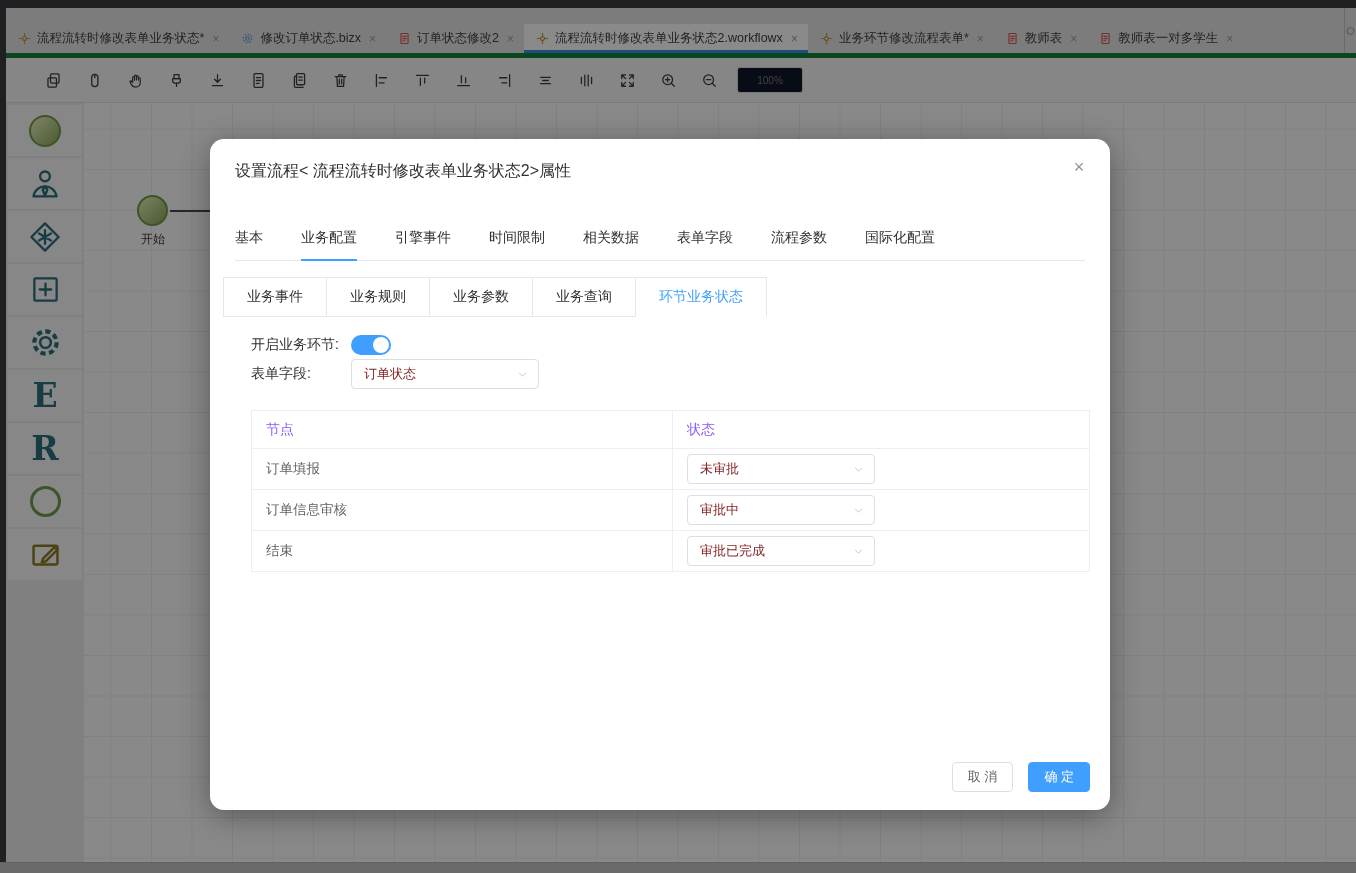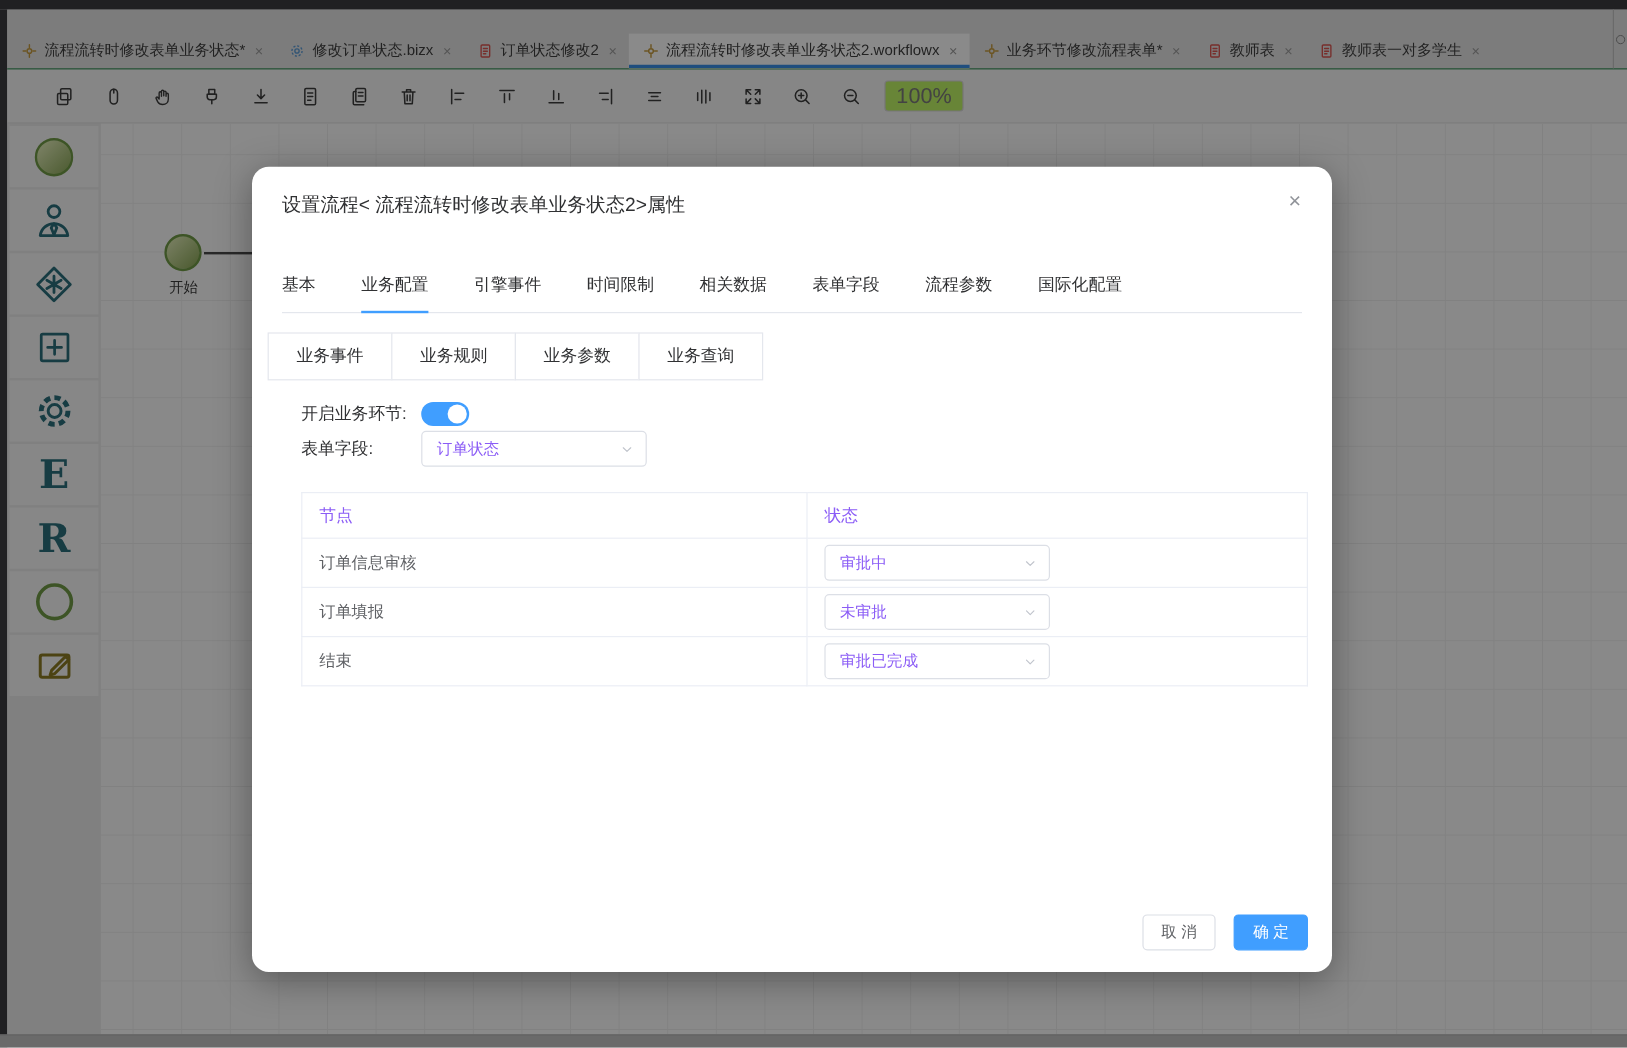--- a/index.html
+++ b/index.html
@@ -7,36 +7,36 @@
     font-family:"Liberation Sans","DejaVu Sans",sans-serif; }
   .app { position:relative; width:1356px; height:873px; background:#e4e4e4; overflow:hidden; }
 
   
   .topstrip { position:absolute; left:0; top:0; width:1356px; height:8px; background:#3b3b3e; }
   .leftstrip { position:absolute; left:0; top:8px; width:6px; height:865px; background:#3b3b3e; }
   .statusbar { position:absolute; left:0; top:862px; width:1356px; height:11px; background:#c2c2c2; border-top:1px solid #b3b3b3; }
 
   
   .tabbar { position:absolute; left:6px; top:8px; width:1350px; height:50px; background:#e2e2e2;
-    border-bottom:1px solid #15803d; display:flex; align-items:flex-end; }
+    border-bottom:5px solid #15803d; display:flex; align-items:flex-end; }
   .tabbar-right { margin-left:auto; align-self:stretch; display:flex; align-items:center;
     border-left:1px solid #c2c2c2; width:12px; color:#8a8a8a; overflow:hidden; }
   .doc-tab { height:29px; display:flex; align-items:center; gap:6px; padding:0 10px 0 12px;
     font-size:12.5px; color:#3f3f3f; cursor:pointer; white-space:nowrap; }
   .doc-tab.active { background:#fbfbfb; box-shadow:inset 0 -3px 0 #3a8ee6; }
   .doc-tab .x { color:#9a9a9a; font-size:12px; margin-left:2px; }
   .doc-tab svg { flex:0 0 auto; }
 
   
   .toolbar { position:absolute; left:6px; top:58px; width:1350px; height:45px; background:#f4f4f4;
     border-bottom:1px solid #dedede; display:flex; align-items:center; padding-left:32px; gap:10px; }
   .tb-btn { width:31px; height:31px; display:flex; align-items:center; justify-content:center;
     color:#3c3c3c; border-radius:3px; cursor:pointer; }
-  .zoom-box { width:66px; height:26px; margin-left:2px; background:#bef264; border:1px solid #d6d6d6;
-    border-radius:3px; color:#7a7a7a; font-size:18px; display:flex; align-items:center; justify-content:center; }
+  .zoom-box { width:66px; height:26px; margin-left:2px; background:#0f172a; border:1px solid #d6d6d6;
+    border-radius:3px; color:#7a7a7a; font-size:10px; display:flex; align-items:center; justify-content:center; }
 
   
   .sidebar { position:absolute; left:6px; top:103px; width:78px; height:759px; background:#e9e9e9;
     display:flex; flex-direction:column; padding-top:1px; }
   .pal-item { width:74px; height:51px; margin:1px auto; background:#f6f6f6; display:flex;
     align-items:center; justify-content:center; cursor:pointer; }
   .pal-letter { font-family:"DejaVu Serif","Liberation Serif",serif; font-weight:bold;
     font-size:33px; color:#2a6e7a; line-height:1; }
   .node-circle-start { width:32px; height:32px; border-radius:50%; border:2px solid #6f9a45;
     background:linear-gradient(135deg,#d5e2ab 20%,#93ad62 90%); }
@@ -70,21 +70,21 @@
   .sub-tab { height:40px; padding:0 23px; border:1px solid #e4e7ed; background:#fff; margin-left:-1px;
     display:flex; align-items:center; font-size:14px; color:#303133; cursor:pointer; }
   .sub-tab:first-child { margin-left:0; }
   .sub-tab.active { color:#409eff; border-bottom-color:#fff; }
 
   .form-row { position:absolute; left:41px; display:flex; align-items:center; }
   .form-label { width:100px; font-size:14px; color:#303133; }
   .toggle { width:40px; height:20px; border-radius:10px; background:#409eff; position:relative; cursor:pointer; }
   .toggle .knob { position:absolute; right:2px; top:2px; width:16px; height:16px; border-radius:50%; background:#fff; }
   .select { width:188px; height:30px; border:1px solid #dcdfe6; border-radius:4px; background:#fff;
-    display:flex; align-items:center; padding:0 10px 0 12px; font-size:13px; color:#8b5cf6; cursor:pointer;justify-content:flex-end; }
+    display:flex; align-items:center; padding:0 10px 0 12px; font-size:13px; color:#7f1d1d; cursor:pointer;justify-content:flex-end; }
   .select .val { flex:1; white-space:nowrap; overflow:hidden; }
   .select svg { color:#c0c4cc; flex:0 0 auto; }
 
   .tbl { position:absolute; left:41px; top:271px; width:839px; border-collapse:collapse; table-layout:fixed; }
   .tbl th, .tbl td { border:1px solid #ebeef5; text-align:left; padding:0 0 0 14px; }
   .tbl th { height:38px; font-size:14px; font-weight:normal; color:#8b5cf6; }
   .tbl td { height:41px; font-size:13.5px; color:#606266; }
   .tbl col.c1 { width:421px; }
 
   .dlg-footer { position:absolute; right:20px; bottom:18px; display:flex; gap:15px; }
@@ -333,20 +333,21 @@
       <span class="dlg-tab">表单字段</span>
       <span class="dlg-tab">流程参数</span>
       <span class="dlg-tab">国际化配置</span>
     </div>
 
     <div class="sub-tabs">
       <div class="sub-tab">业务事件</div>
       <div class="sub-tab">业务规则</div>
       <div class="sub-tab">业务参数</div>
       <div class="sub-tab">业务查询</div>
+      <div class="sub-tab active">环节业务状态</div>
     </div>
 
     <div class="form-row" style="top:196px;">
       <span class="form-label">开启业务环节:</span>
       <div class="toggle">
           <div class="knob"></div>
         </div>
     </div>
 
     <div class="form-row" style="top:220px;">
@@ -363,35 +364,35 @@
       <colgroup>
           <col class="c1">
           <col>
         </colgroup>
       <tbody>
           <tr>
         <th>节点</th>
         <th>状态</th>
       </tr>
       <tr>
-        <td>订单信息审核</td>
+        <td>订单填报</td>
         <td>
           <div class="select">
-            <span class="val">审批中</span>
+            <span class="val">未审批</span>
             <svg width="11" height="11" viewBox="0 0 16 16" fill="none" stroke="currentColor" stroke-width="1.4" stroke-linecap="round" stroke-linejoin="round">
                   <path d="M3.5 6 8 10.5 12.5 6"></path>
                 </svg>
           </div>
         </td>
       </tr>
       <tr>
-        <td>订单填报</td>
+        <td>订单信息审核</td>
         <td>
           <div class="select">
-            <span class="val">未审批</span>
+            <span class="val">审批中</span>
             <svg width="11" height="11" viewBox="0 0 16 16" fill="none" stroke="currentColor" stroke-width="1.4" stroke-linecap="round" stroke-linejoin="round">
                   <path d="M3.5 6 8 10.5 12.5 6"></path>
                 </svg>
           </div>
         </td>
       </tr>
       <tr>
         <td>结束</td>
         <td>
           <div class="select">

